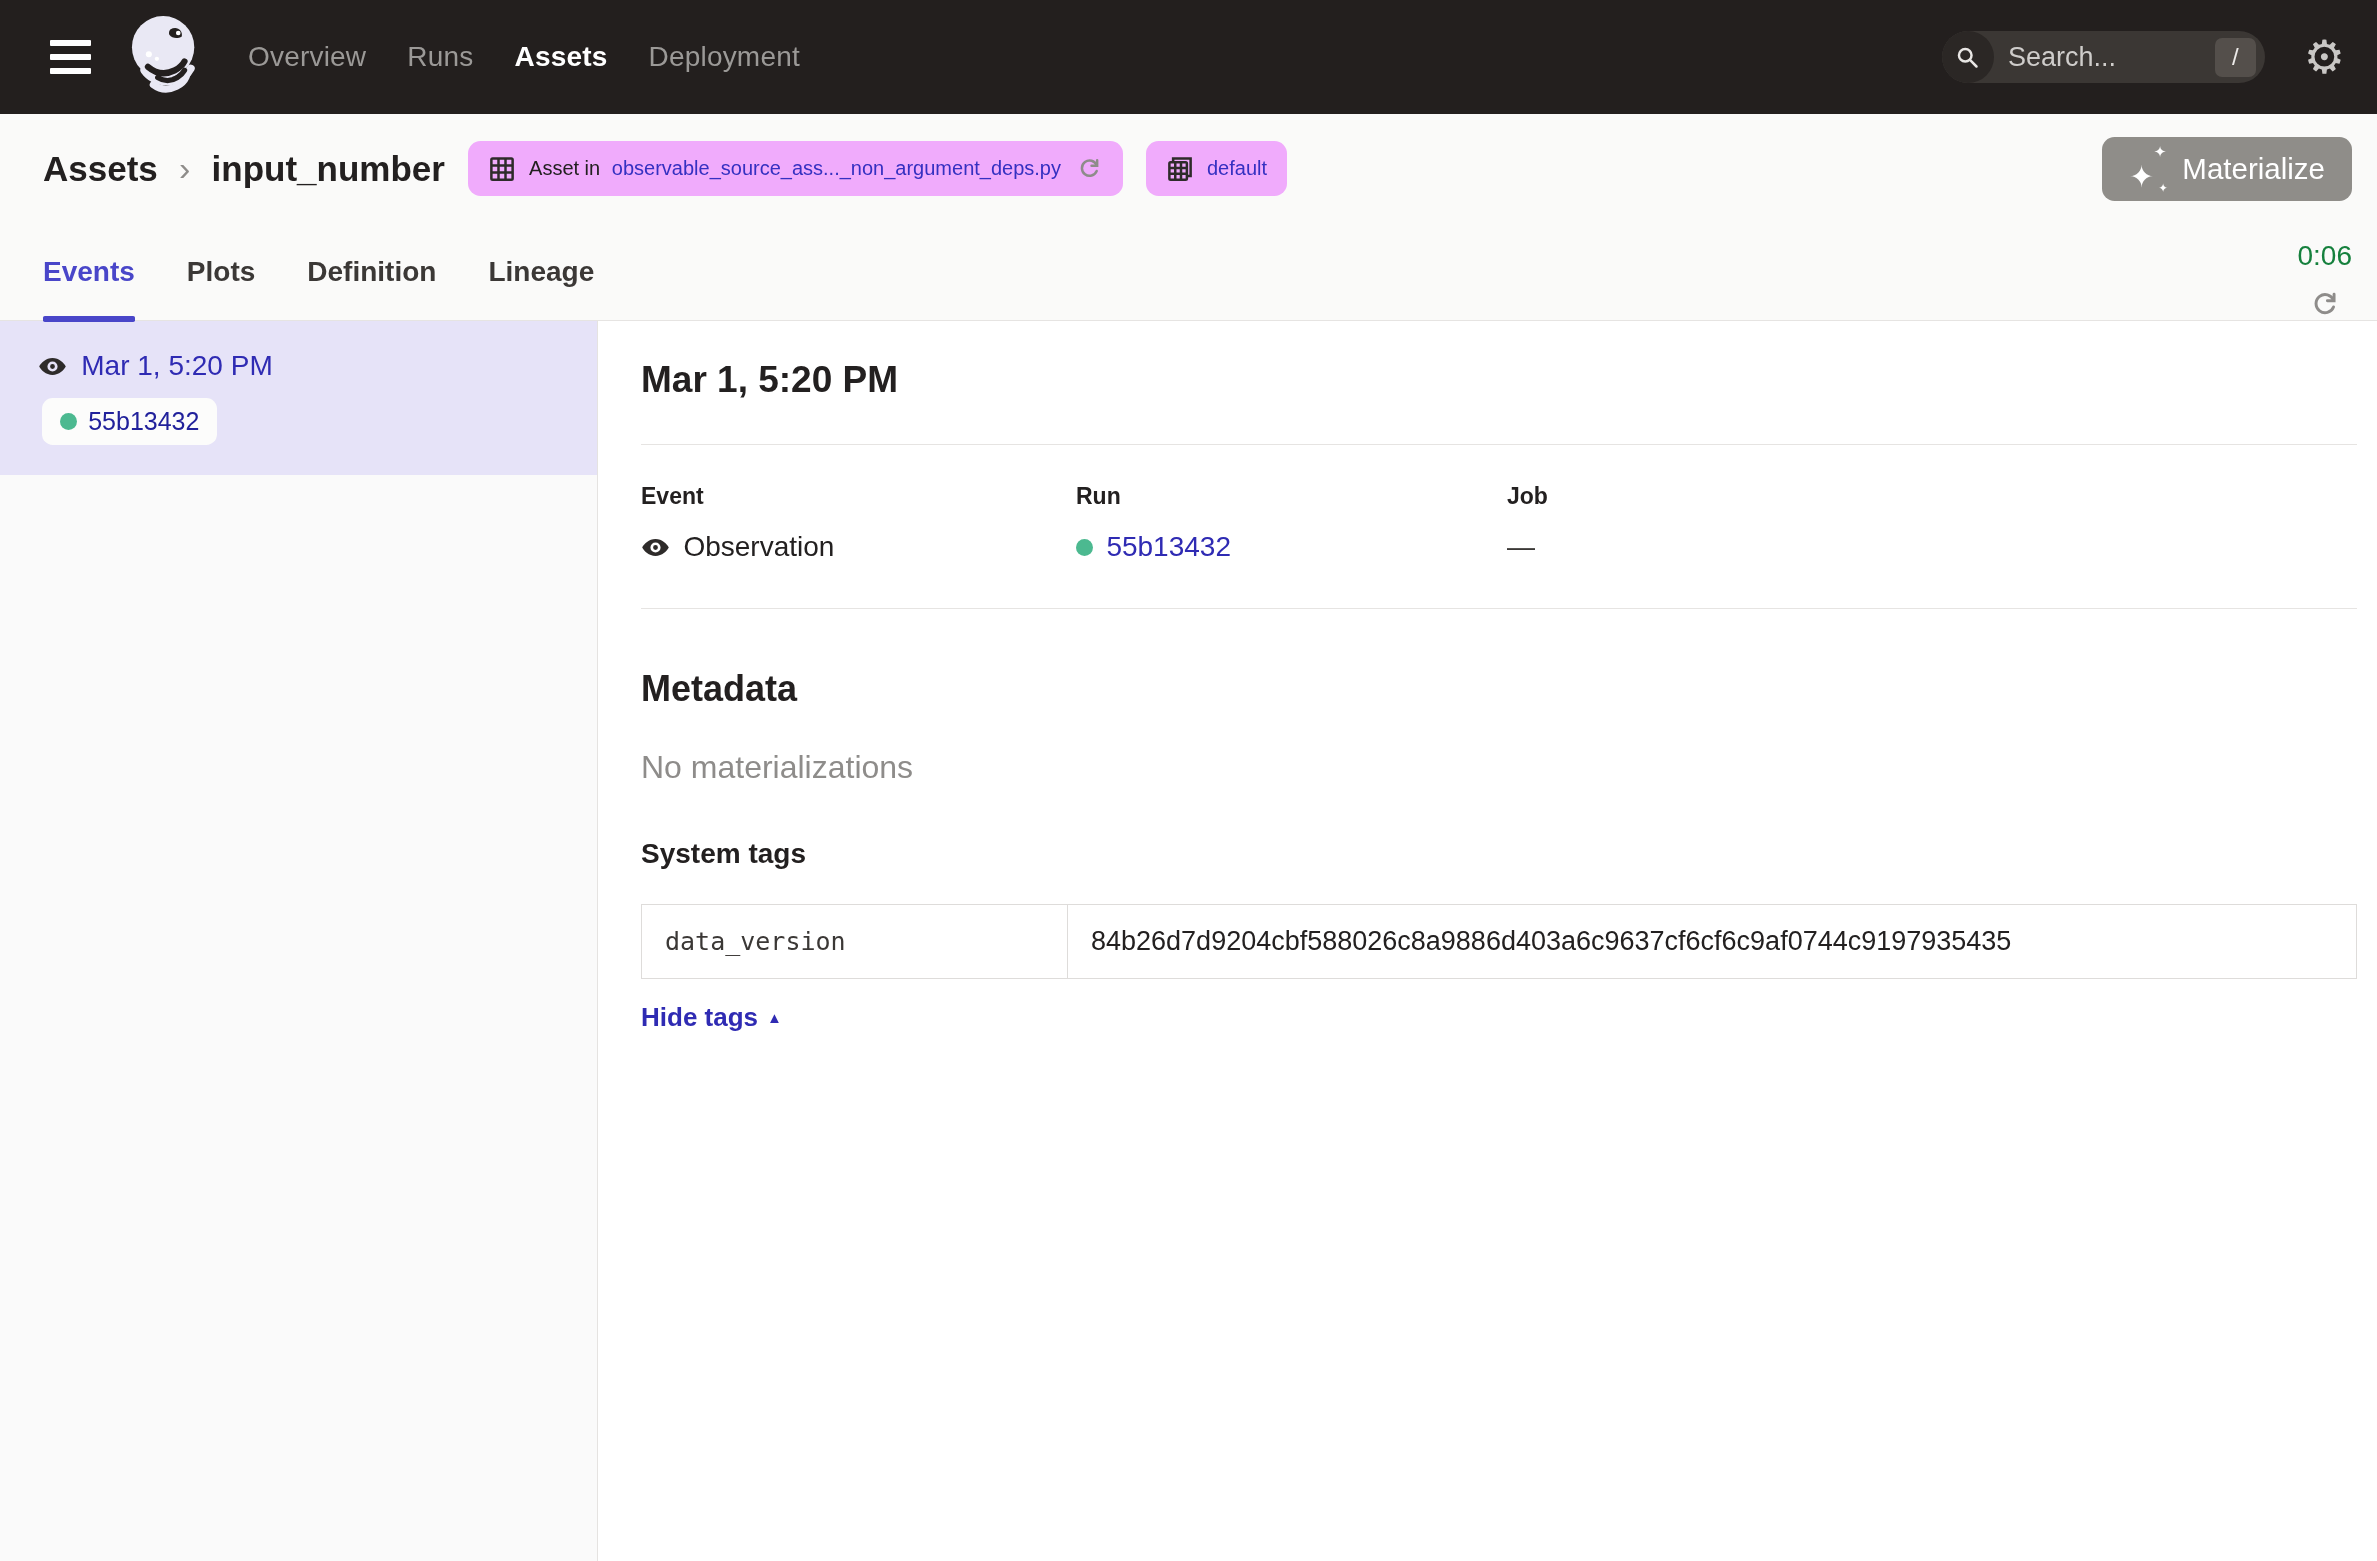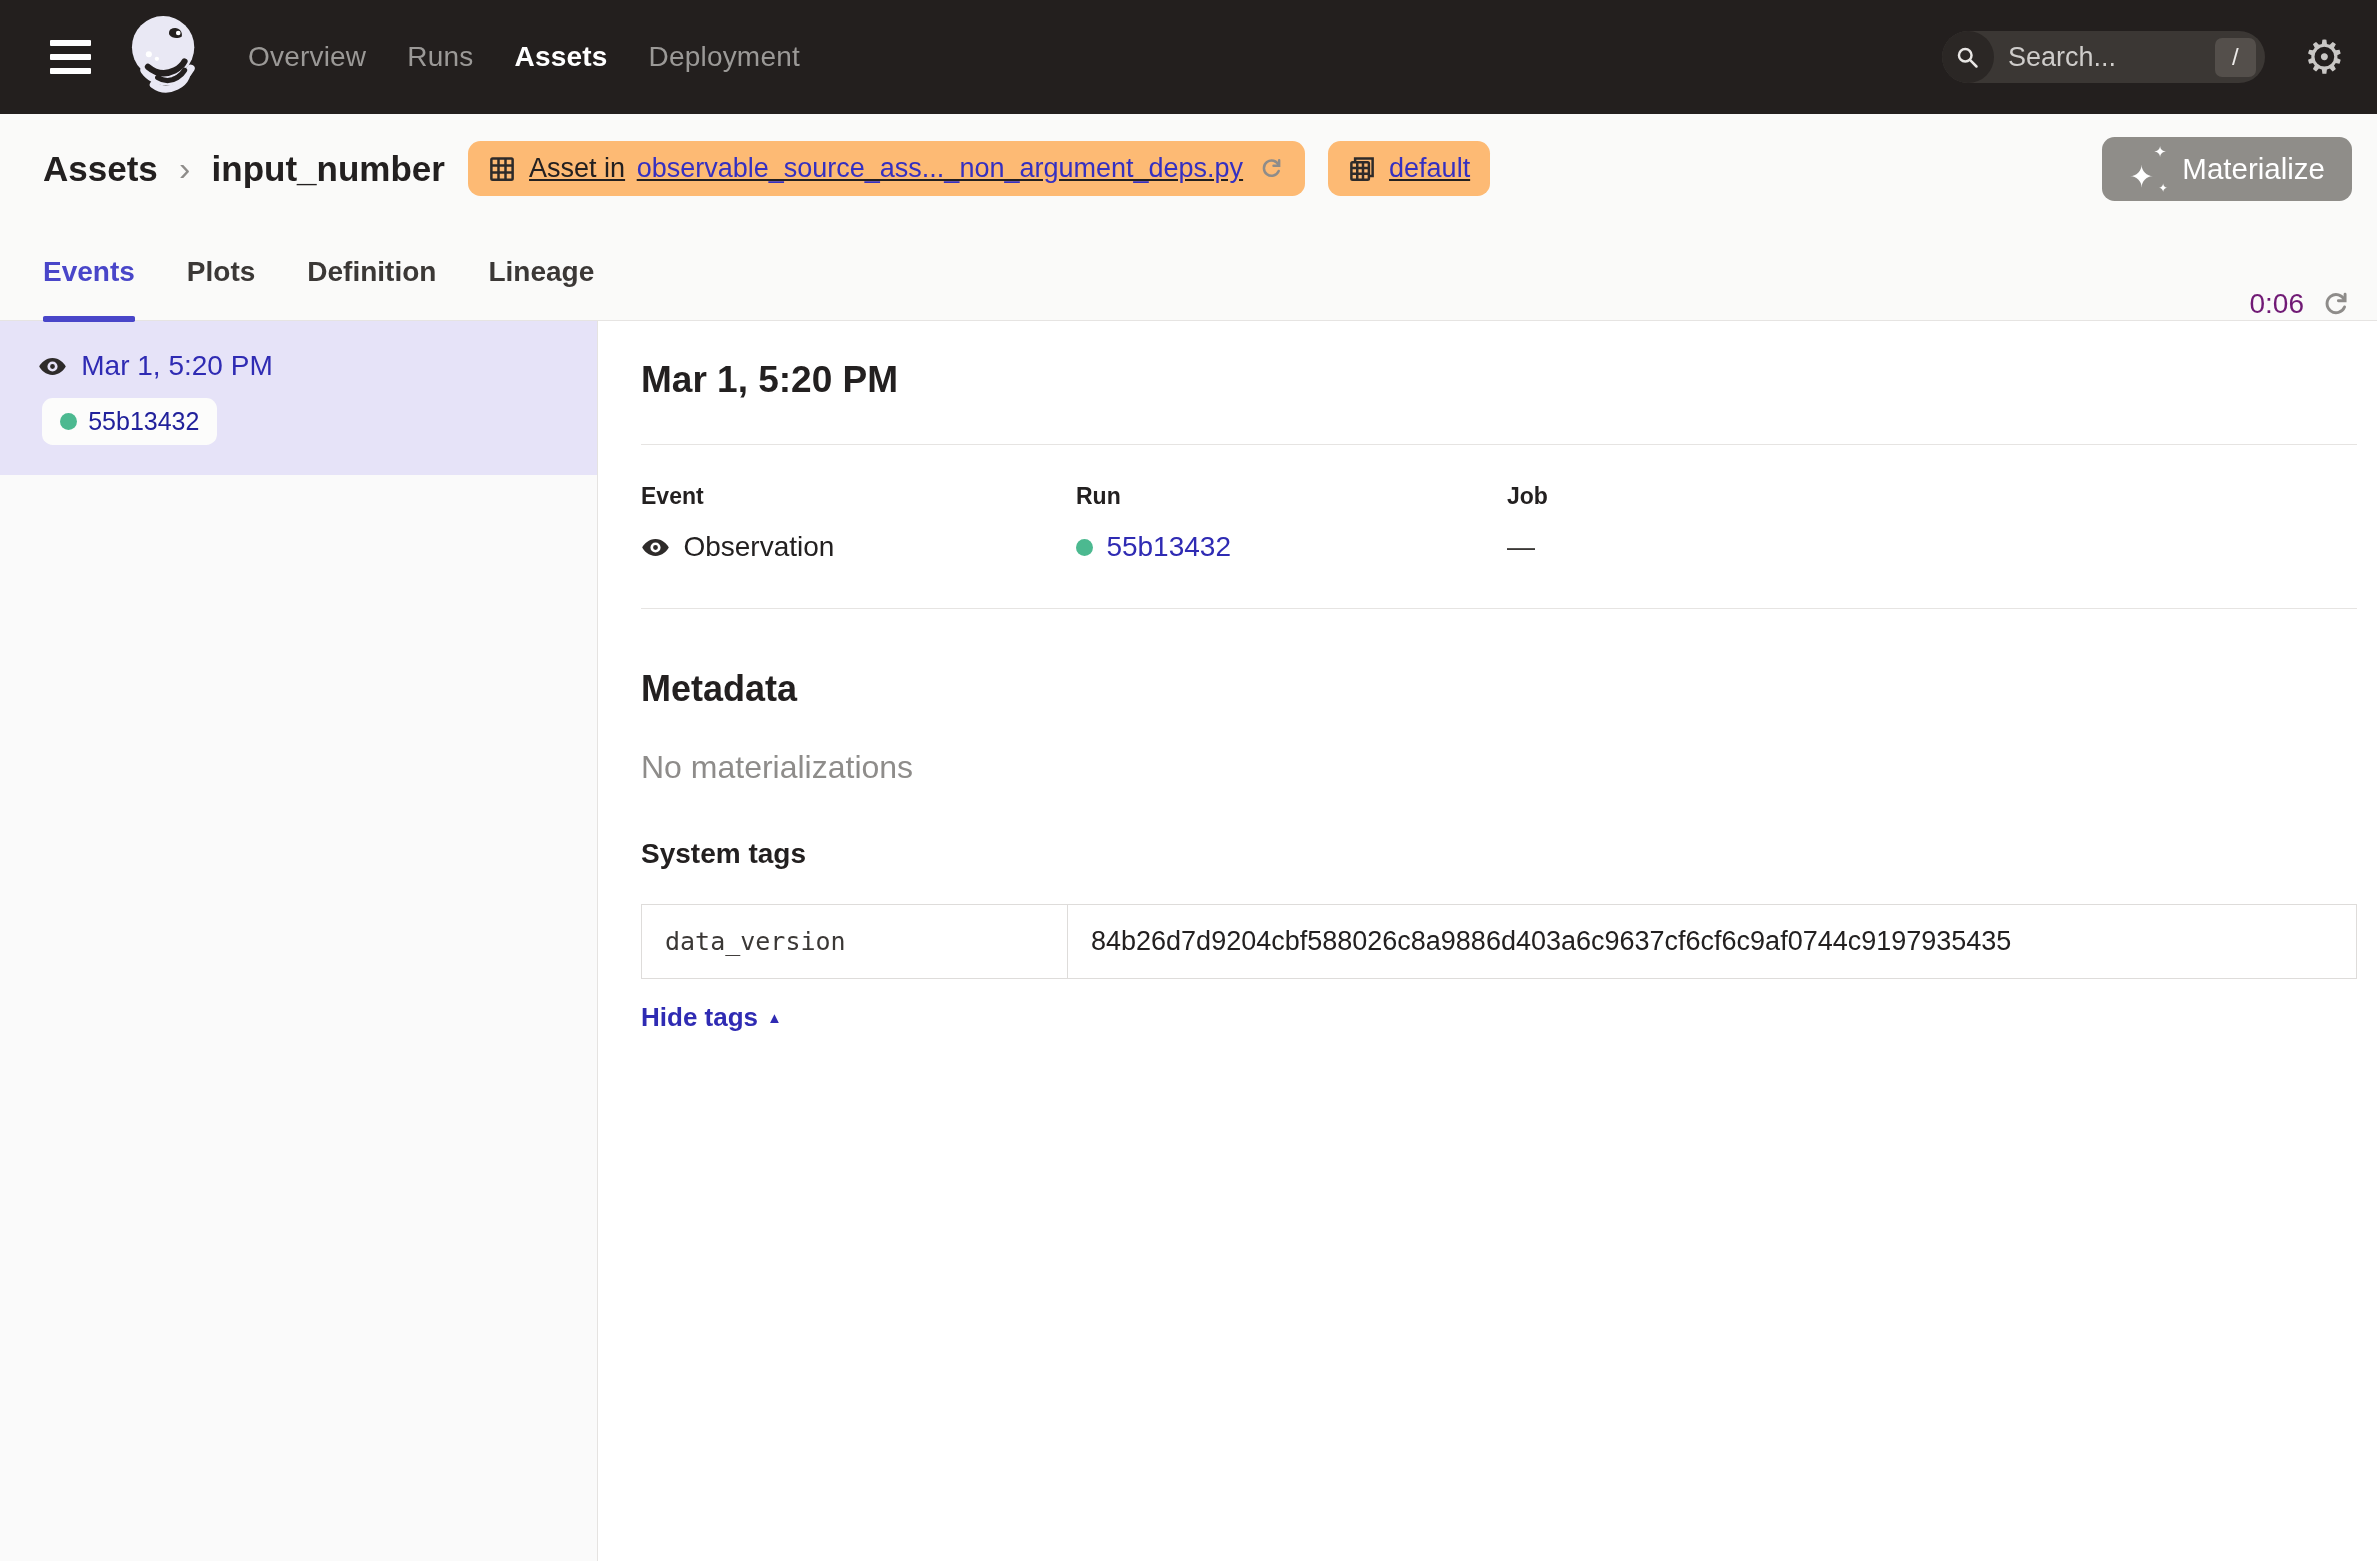--- a/index.html
+++ b/index.html
@@ -50,24 +50,23 @@
   
   .page-header { background: #FAFAF9; }
   .crumb-row {
     height: 109px; display: flex; align-items: center;
     padding: 0 25px 0 43px; gap: 23px;
   }
   .crumb-section { font-size: 35px; font-weight: 600; color: #232020; cursor: pointer; }
   .crumb-sep { font-size: 34px; color: #8E8C8A; margin: 0 -1.8px; }
   .crumb-asset { font-size: 35px; font-weight: 700; color: #232020; }
   .pill {
-    height: 55px; border-radius: 12.5px; background: #fdba74;
+    height: 55px; border-radius: 12.5px; background: #f0abfc;
     display: flex; align-items: center; gap: 11.6px; padding: 0 19.6px;
-    font-size: 27px;
-    text-decoration: underline;
+    font-size: 20px;
   }
   .pill .icon-dark { color: #2E2B2A; display: flex; }
   .pill-prefix { color: #232020; }
   .pill-link { color: #3530C1; cursor: pointer; }
   .reload-icon { color: #8E8C8A; display: flex; cursor: pointer; margin-left: 3.6px; }
   .materialize-btn {
     margin-left: auto; height: 64px; border-radius: 12.5px; background: #8F8D89;
     color: #FFFFFF; font-size: 29.5px; font-weight: 500;
     display: flex; align-items: center; gap: 14.3px; padding: 0 27px;
     border: none; cursor: pointer; font-family: "Liberation Sans", sans-serif;
@@ -84,21 +83,21 @@
     background: #FAFAF9;
   }
   .tabs { display: flex; gap: 52px; height: 100%; align-items: center; }
   .tab { position: relative; height: 100%; display: flex; align-items: center;
          font-size: 28px; font-weight: 600; color: #3B3836; cursor: pointer; }
   .tab.active { color: #4946C9; }
   .tab.active::after {
     content: ""; position: absolute; left: 0; right: 0; bottom: -1.8px;
     height: 6.3px; background: #4946C9; border-radius: 1.8px;
   }
-  .refresh-group { margin-left: auto; display: flex; align-items: center; gap: 16px; color: #701a75; }
+  .refresh-group { margin-left: auto; display: flex; align-items: center; gap: 16px; color: #15803d; flex-direction: column; }
   .refresh-count { font-size: 28px; }
   .refresh-icon { display: flex; cursor: pointer; color: #8E8C8A; }
 
   
   .content { display: flex; height: 1240px; }
   .sidebar {
     width: 598px; flex: 0 0 auto; background: #FAFAFA;
     border-right: 1.8px solid #E5E3E1;
   }
   .event-item { padding: 29px 27px 30px 38px; cursor: pointer; }

